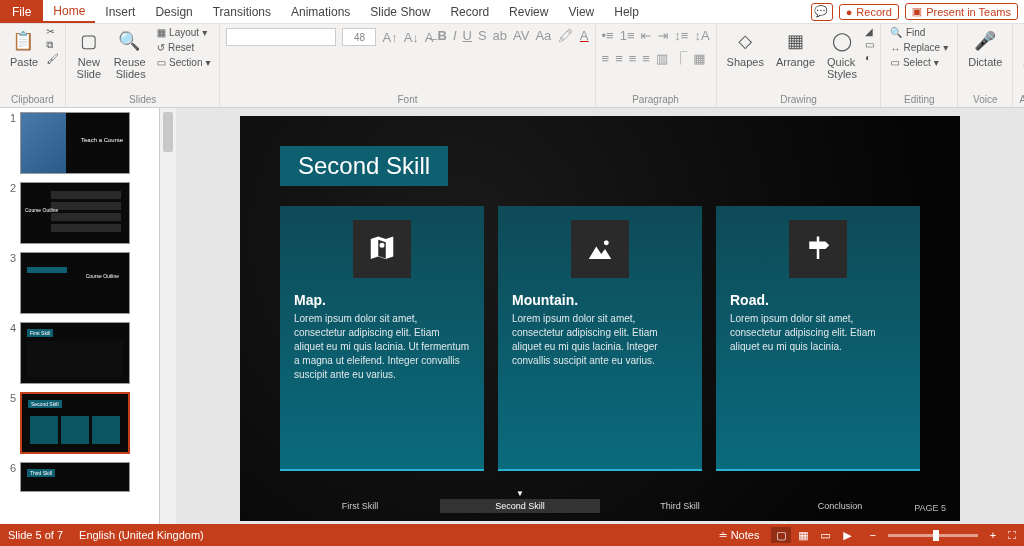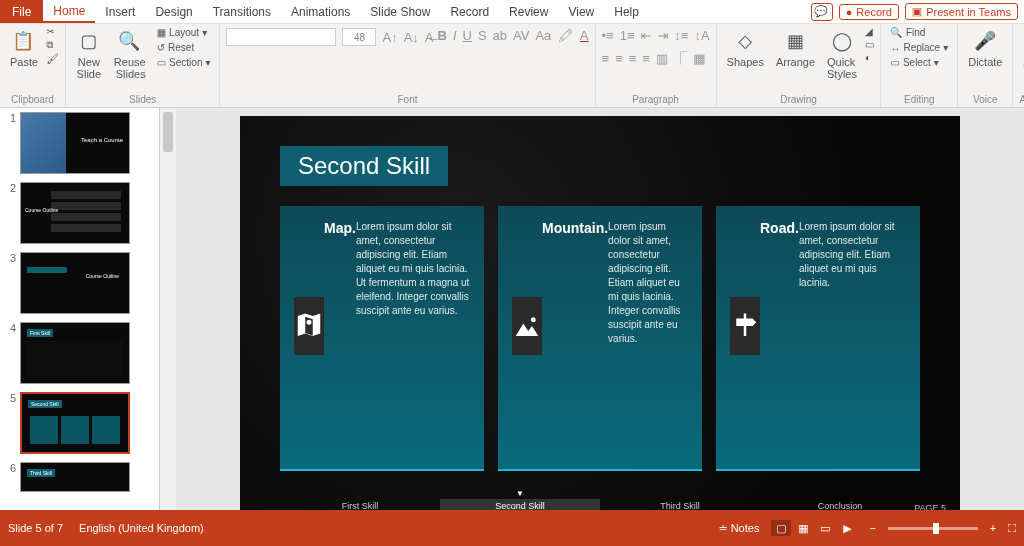--- a/index.html
+++ b/index.html
@@ -38,33 +38,33 @@
 .thumb { width: 110px; height: 62px; background: #0a0a0a; border: 1px solid #999; position: relative; overflow: hidden; }
 .thumb.selected { border: 2px solid #c43e1c; }
 .canvas-area { flex: 1; display: flex; justify-content: center; align-items: flex-start; padding: 8px 10px; overflow: hidden; position: relative; }
 .scrollbar-v { width: 16px; background: #f0f0f0; position: relative; }
 .scrollbar-v::before { content: ""; position: absolute; top: 4px; left: 3px; right: 3px; height: 40px; background: #c8c8c8; border-radius: 2px; }
 
 
 .slide { width: 720px; height: 405px; background: #0a0a0a; background-image: radial-gradient(circle at 30% 30%, #1a1a1a 0%, #050505 80%); color: #fff; position: relative; font-family: "Segoe UI", sans-serif; }
 .slide-title { position: absolute; top: 30px; left: 40px; background: #0e5f70; padding: 6px 18px; font-size: 24px; font-weight: 300; }
 .cards { position: absolute; top: 90px; left: 40px; right: 40px; bottom: 50px; display: flex; gap: 14px; }
-.card { flex: 1; background: linear-gradient(180deg, #0e4a57 0%, #0a6b7d 100%); padding: 14px 14px 24px; display: flex; flex-direction: row; border-bottom: 2px solid #2ab4d4; position: relative; }
+.card { flex: 1; background: linear-gradient(180deg, #0e4a57 0%, #0a6b7d 100%); padding: 14px 14px 24px; display: flex; flex-direction: column; border-bottom: 2px solid #2ab4d4; position: relative; }
 .card-icon { width: 58px; height: 58px; background: #2a2a2a; align-self: center; display: flex; align-items: center; justify-content: center; margin-bottom: 14px; }
 .card-icon svg { width: 30px; height: 30px; fill: #fff; }
 .card-title { font-size: 14px; font-weight: 600; margin-bottom: 4px; }
 .card-text { font-size: 10px; line-height: 1.4; color: #e0e8ea; }
 .slide-footer { position: absolute; bottom: 8px; left: 40px; right: 40px; display: flex; font-size: 9px; color: #ccc; align-items: center; }
 .footer-tab { flex: 1; text-align: center; padding: 2px 0; }
 .footer-tab.active { background: #333; color: #fff; position: relative; }
 .footer-tab.active::before { content: "▼"; position: absolute; top: -10px; left: 50%; transform: translateX(-50%); color: #fff; font-size: 8px; }
 .page-num { position: absolute; bottom: 8px; right: 14px; font-size: 9px; color: #bbb; }
 
 
-.statusbar { height: 36px; background: #c43e1c; color: #fff; display: flex; align-items: center; font-size: 11px; padding: 0 8px; gap: 16px; }
+.statusbar { height: 22px; background: #c43e1c; color: #fff; display: flex; align-items: center; font-size: 11px; padding: 0 8px; gap: 16px; }
 .status-right { margin-left: auto; display: flex; align-items: center; gap: 12px; }
 .view-btns { display: flex; gap: 2px; }
 .view-btn { width: 20px; height: 16px; display: flex; align-items: center; justify-content: center; cursor: pointer; }
 .view-btn.active { background: rgba(0,0,0,0.25); }
 .zoom-slider { width: 90px; height: 3px; background: rgba(255,255,255,0.5); position: relative; }
 .zoom-slider::after { content: ""; position: absolute; top: -4px; left: 45px; width: 6px; height: 11px; background: #fff; }
 
 
 .mini-title { position: absolute; top: 6px; left: 6px; background: #0e5f70; color: #fff; font-size: 5px; padding: 1px 3px; }
 .mini-cards { position: absolute; top: 22px; left: 8px; right: 8px; bottom: 8px; display: flex; gap: 3px; }

